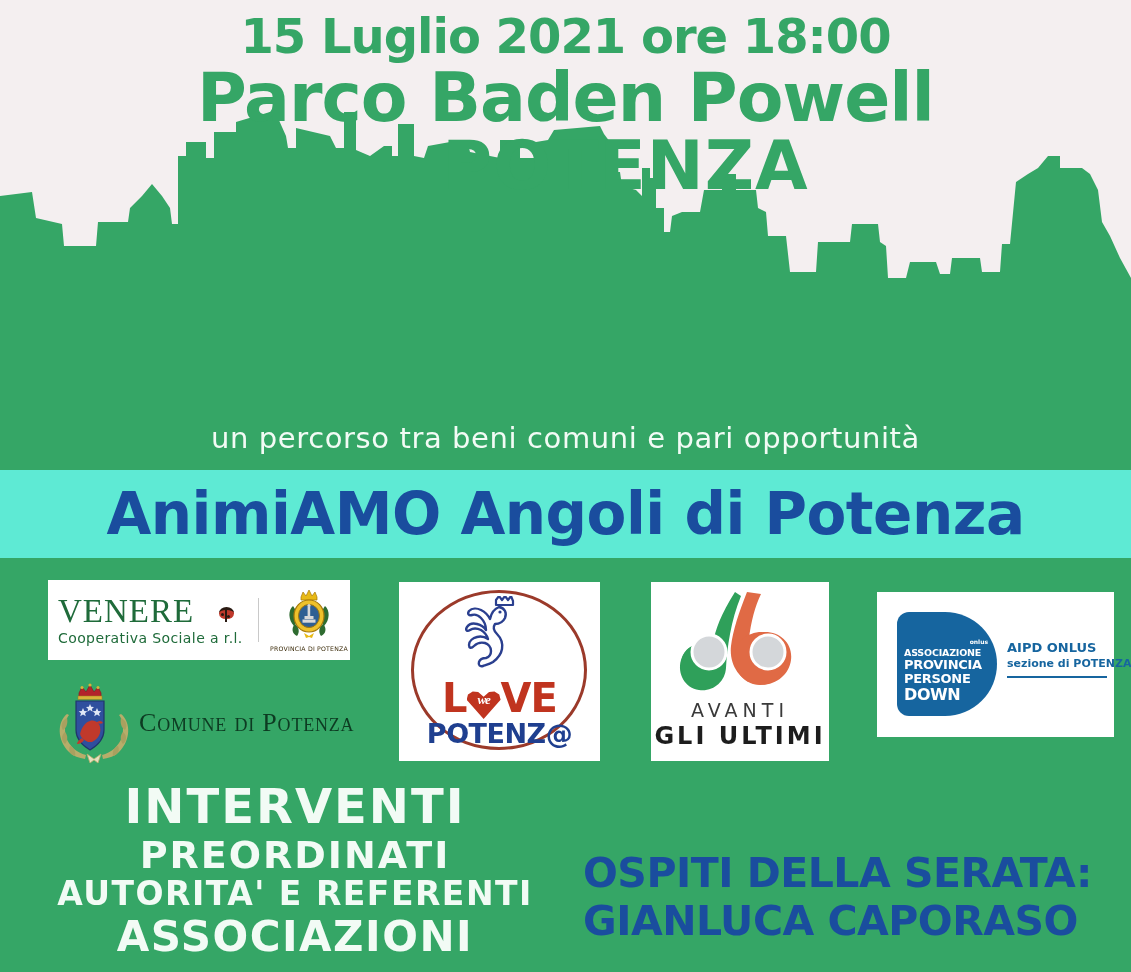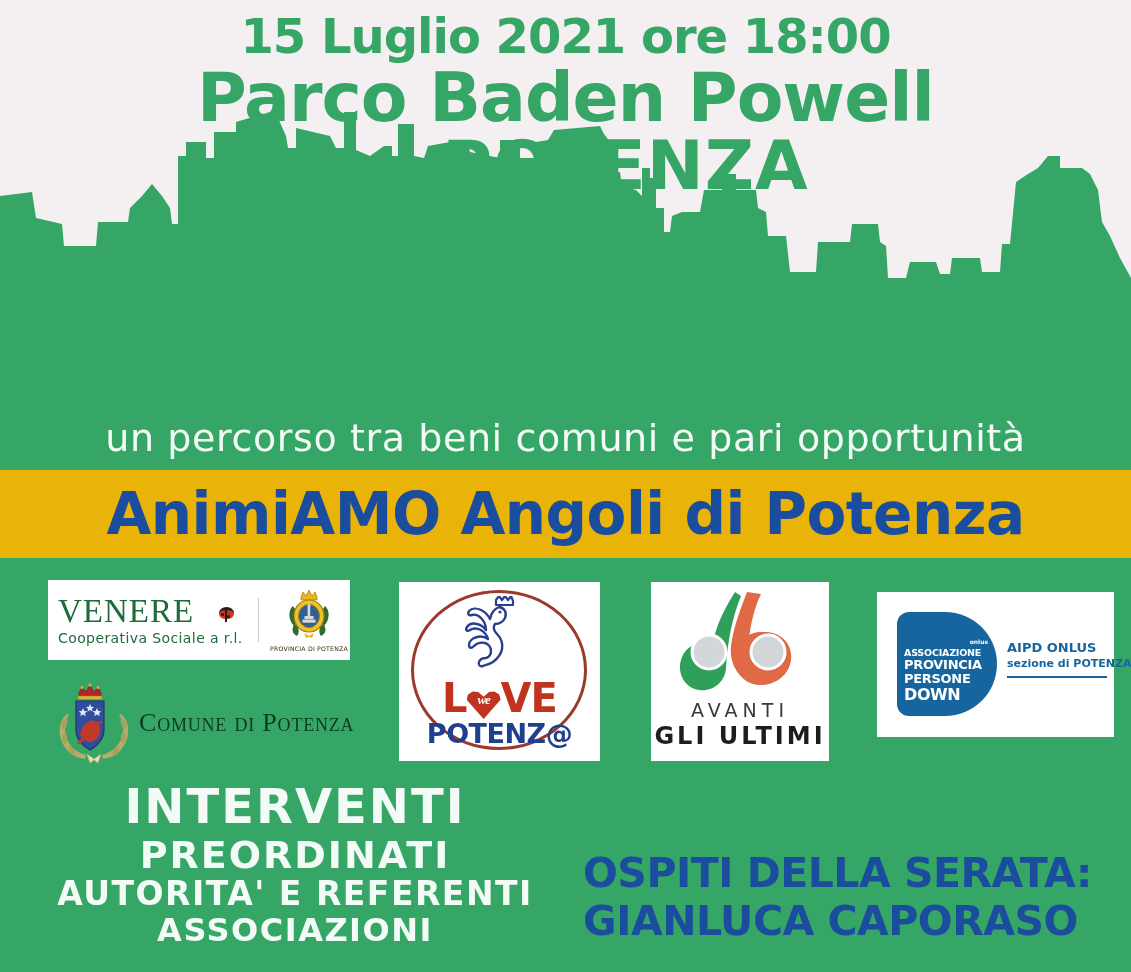--- a/index.html
+++ b/index.html
@@ -35,29 +35,29 @@
   .skyline { position:absolute; left:0; bottom:58px; width:1131px; height:300px; z-index:2; }
   .skyline svg { display:block; width:1131px; height:300px; }
 
   
   .tagline-strip {
     position:absolute; left:0; bottom:0; width:1131px; height:64px;
     background:#35a666; z-index:5;
     display:flex; align-items:center; justify-content:center;
   }
   .tagline {
-    color:#f2fbf5; font-size:38px; font-weight:500; letter-spacing:0.6px;
+    color:#f2fbf5; font-size:29px; font-weight:500; letter-spacing:0.6px;
     font-family:"DejaVu Sans","Liberation Sans",sans-serif;
     white-space:nowrap;
   }
 
   
   .title-band {
     position:absolute; left:0; top:470px; width:1131px; height:88px;
-    background:#eab308;
+    background:#5eead4;
     display:flex; align-items:center; justify-content:center;
   }
   .title-band .big-title {
     color:#1a4d9e; font-size:58px; font-weight:700; letter-spacing:-0.5px;
     font-family:"DejaVu Sans","Liberation Sans",sans-serif;
     white-space:nowrap;
   }
 
   
   .body-green {
@@ -179,21 +179,21 @@
 
   
   .bottom-left {
     position:absolute; left:0px; top:222px; width:590px; text-align:center;
     color:#f2fbf5; font-weight:700; line-height:1.12;
     font-family:"DejaVu Sans","Liberation Sans",sans-serif;
   }
   .bl1 { font-size:48px; letter-spacing:2px; }
   .bl2 { font-size:38px; letter-spacing:2px; }
   .bl3 { font-size:33px; letter-spacing:1.5px; }
-  .bl4 { font-size:32px; letter-spacing:1.5px; }
+  .bl4 { font-size:42px; letter-spacing:1.5px; }
 
   .bottom-right {
     position:absolute; left:583px; top:292px; width:548px; text-align:left;
     color:#1a4d9e; font-weight:700; line-height:1.16;
     font-family:"DejaVu Sans","Liberation Sans",sans-serif;
   }
   .br1 { font-size:41px; letter-spacing:-0.5px; }
   .br2 { font-size:41px; letter-spacing:-0.5px; }
 </style>
 </head>

